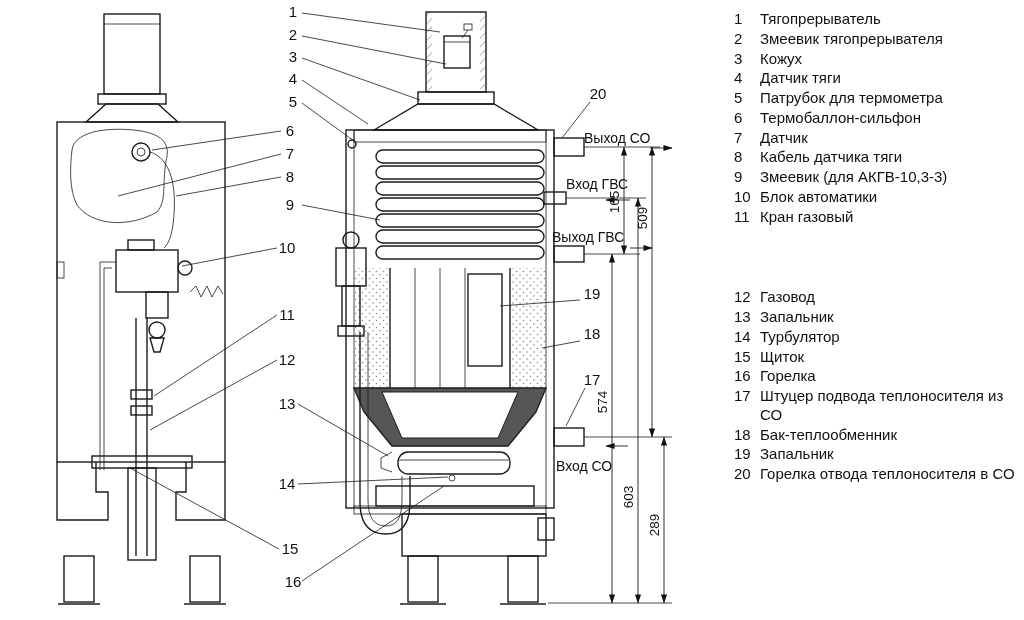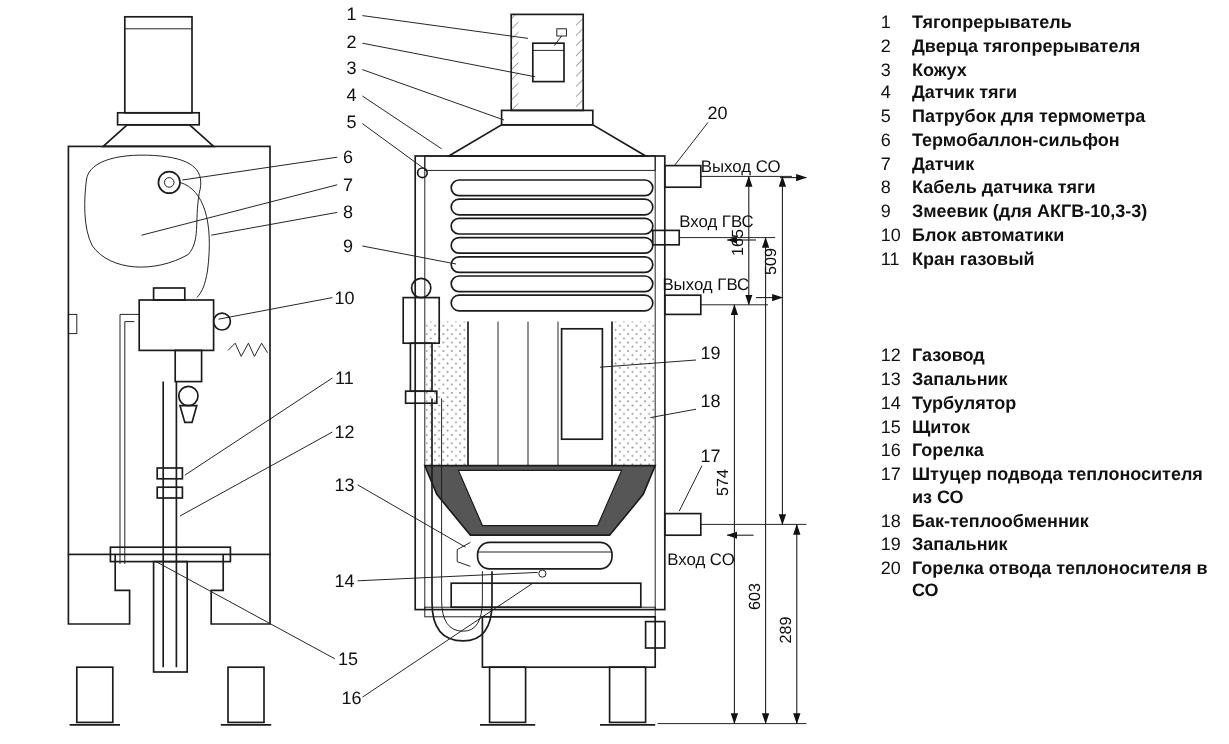--- a/index.html
+++ b/index.html
@@ -11,21 +11,21 @@
   svg .leader{fill:none;stroke:#1c1c1c;stroke-width:.8;}
   svg .dim{stroke:#1c1c1c;stroke-width:.9;fill:none;}
   svg text{font-family:"Liberation Sans",sans-serif;fill:#111;}
   .callout{font-size:15px;}
   .dimtxt{font-size:13.5px;}
   .flowtxt{font-size:14px;}
   .legend{position:absolute;left:734px;top:10px;width:286px;
           font-size:15px;line-height:1.25;color:#111;}
   .lg-item{display:flex;margin-bottom:1px;}
   .lg-num{flex:0 0 26px;}
-  .lg-label{flex:1;font-weight:bold;}
+  .lg-label{flex:1;}
   .lg-group-bottom{margin-top:62px;}
 </style>
 </head>
 <body>
 
 <div class="stage">
 
   <svg class="diagram-svg" width="720" height="620" viewBox="0 0 720 620">
     <defs>
       <pattern id="hatch" width="6" height="6" patternUnits="userSpaceOnUse" patternTransform="rotate(45)">
@@ -239,21 +239,21 @@
   </svg>
 
   <div class="legend">
     <div class="lg-group">
       <div class="lg-item">
           <span class="lg-num">1</span>
           <span class="lg-label">Тягопрерыватель</span>
         </div>
       <div class="lg-item">
           <span class="lg-num">2</span>
-          <span class="lg-label">Дверца тягопрерывателя</span>
+          <span class="lg-label">Змеевик тягопрерывателя</span>
         </div>
       <div class="lg-item">
           <span class="lg-num">3</span>
           <span class="lg-label">Кожух</span>
         </div>
       <div class="lg-item">
           <span class="lg-num">4</span>
           <span class="lg-label">Датчик тяги</span>
         </div>
       <div class="lg-item">

